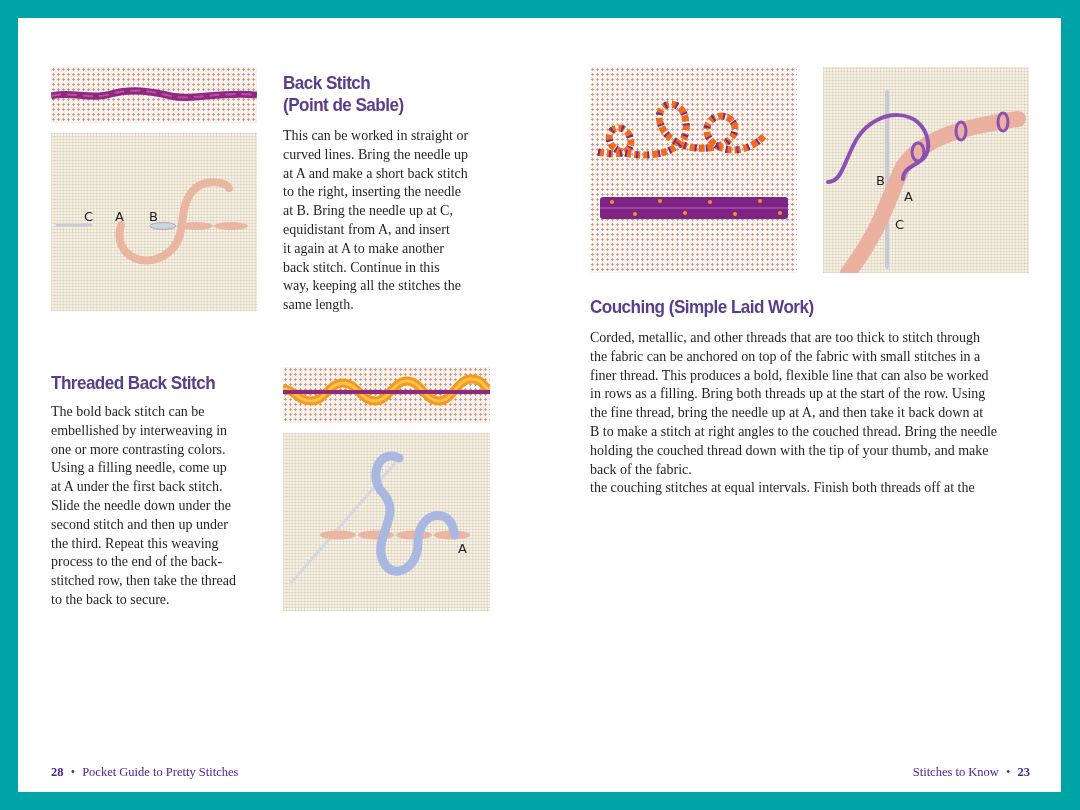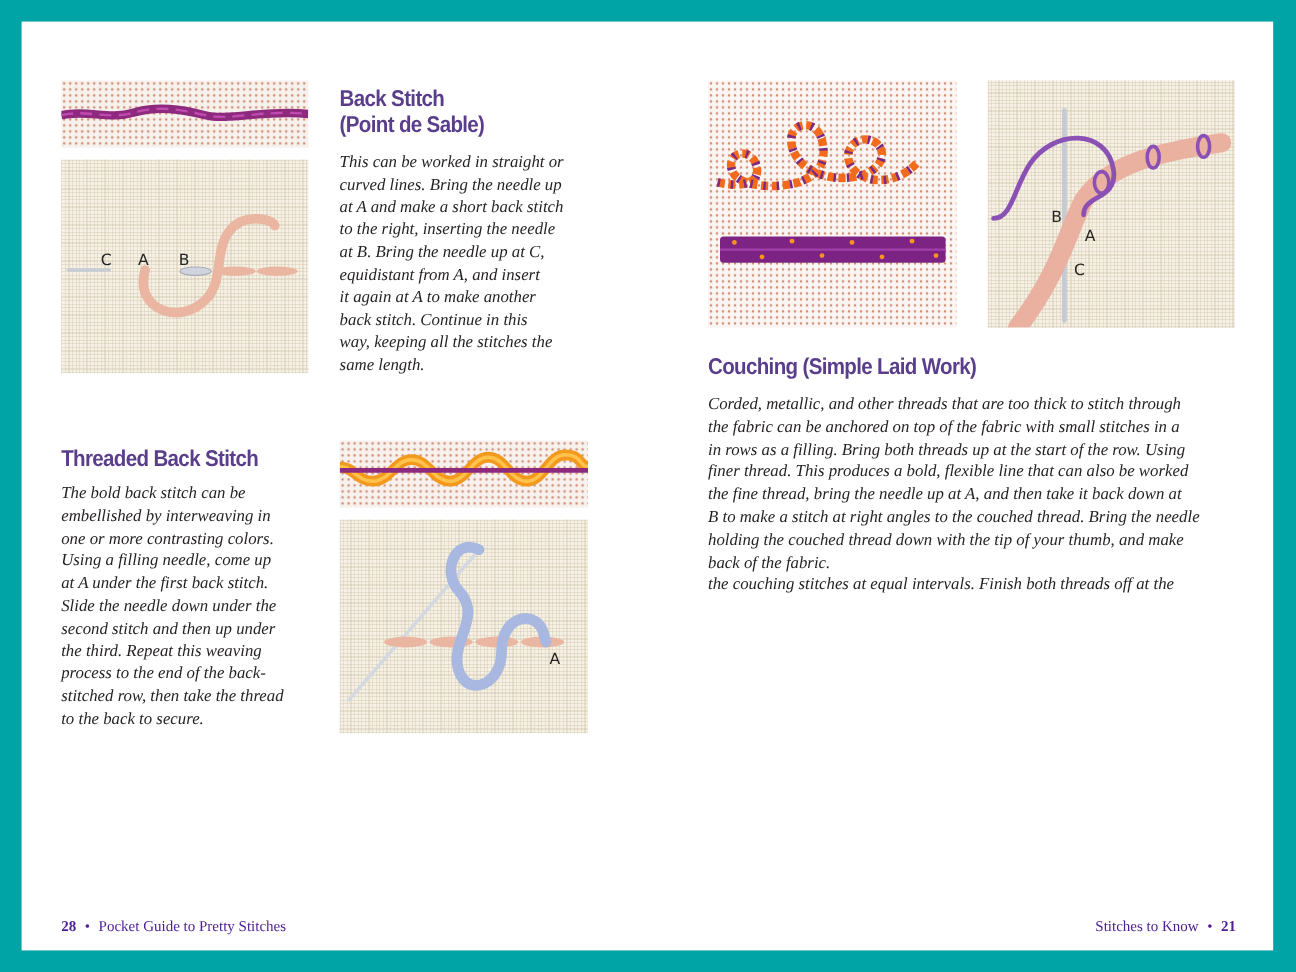--- a/index.html
+++ b/index.html
@@ -1,20 +1,20 @@
 <!DOCTYPE html>
 <html><head>
 <meta charset="utf-8">
 <style>
   html, body { margin:0; padding:0; }
   body { width:1080px; height:810px; background:#00a3a6; position:relative; overflow:hidden; font-family:"Liberation Serif", serif; color:#231f20; }
   .page { position:absolute; left:18px; top:18px; width:1043px; height:774px; background:#ffffff; }
   .abs { position:absolute; }
   .heading { font-family:"Liberation Sans", sans-serif; font-weight:bold; color:#5a3e8c; font-size:19px; line-height:22px; letter-spacing:-0.6px; transform:scaleX(0.9); transform-origin:left top; white-space:nowrap; }
-  .body { font-size:14px; line-height:18.8px; color:#231f20;font-style:italic; }
+  .body { font-size:14px; line-height:18.8px; color:#231f20; }
   .line { display:block; white-space:nowrap; }
   .fig { position:absolute; overflow:hidden; }
   .linen { background-color:#f6f1e4; background-image:
       repeating-linear-gradient(0deg, rgba(200,190,165,0.35) 0 1px, transparent 1px 3px),
       repeating-linear-gradient(90deg, rgba(200,190,165,0.35) 0 1px, transparent 1px 3px); }
   .canvas { background-color:#f7f2ee; background-image:
       radial-gradient(circle, rgba(196,110,80,0.75) 0.9px, transparent 1.4px);
       background-size:5px 5px; }
   .fig svg { position:absolute; left:0; top:0; }
   .lbl { font-family:"DejaVu Sans", sans-serif; font-size:13px; fill:#222; }
@@ -134,26 +134,26 @@
     <text class="lbl" x="53" y="118">B</text>
     <text class="lbl" x="81" y="134">A</text>
     <text class="lbl" x="72" y="162">C</text>
   </svg>
 </div>
 
 <div class="abs heading" style="left:590px; top:296px;">Couching (Simple Laid Work)</div>
 <div class="abs body" style="left:590px; top:329px;">
   <span class="line">Corded, metallic, and other threads that are too thick to stitch through</span>
   <span class="line">the fabric can be anchored on top of the fabric with small stitches in a</span>
+  <span class="line">finer thread. This produces a bold, flexible line that can also be worked</span>
   <span class="line">in rows as a filling. Bring both threads up at the start of the row. Using</span>
-  <span class="line">finer thread. This produces a bold, flexible line that can also be worked</span>
   <span class="line">the fine thread, bring the needle up at A, and then take it back down at</span>
   <span class="line">B to make a stitch at right angles to the couched thread. Bring the needle</span>
   <span class="line">holding the couched thread down with the tip of your thumb, and make</span>
   <span class="line">back of the fabric.</span>
   <span class="line">the couching stitches at equal intervals. Finish both threads off at the</span>
 </div>
 
 <div class="abs footer" style="right:50px; top:765px;">
   <span>Stitches to Know</span>
   <span style="margin:0 4px;">•</span>
-  <b>21</b>
+  <b>23</b>
 </div>
 
 </body></html>

